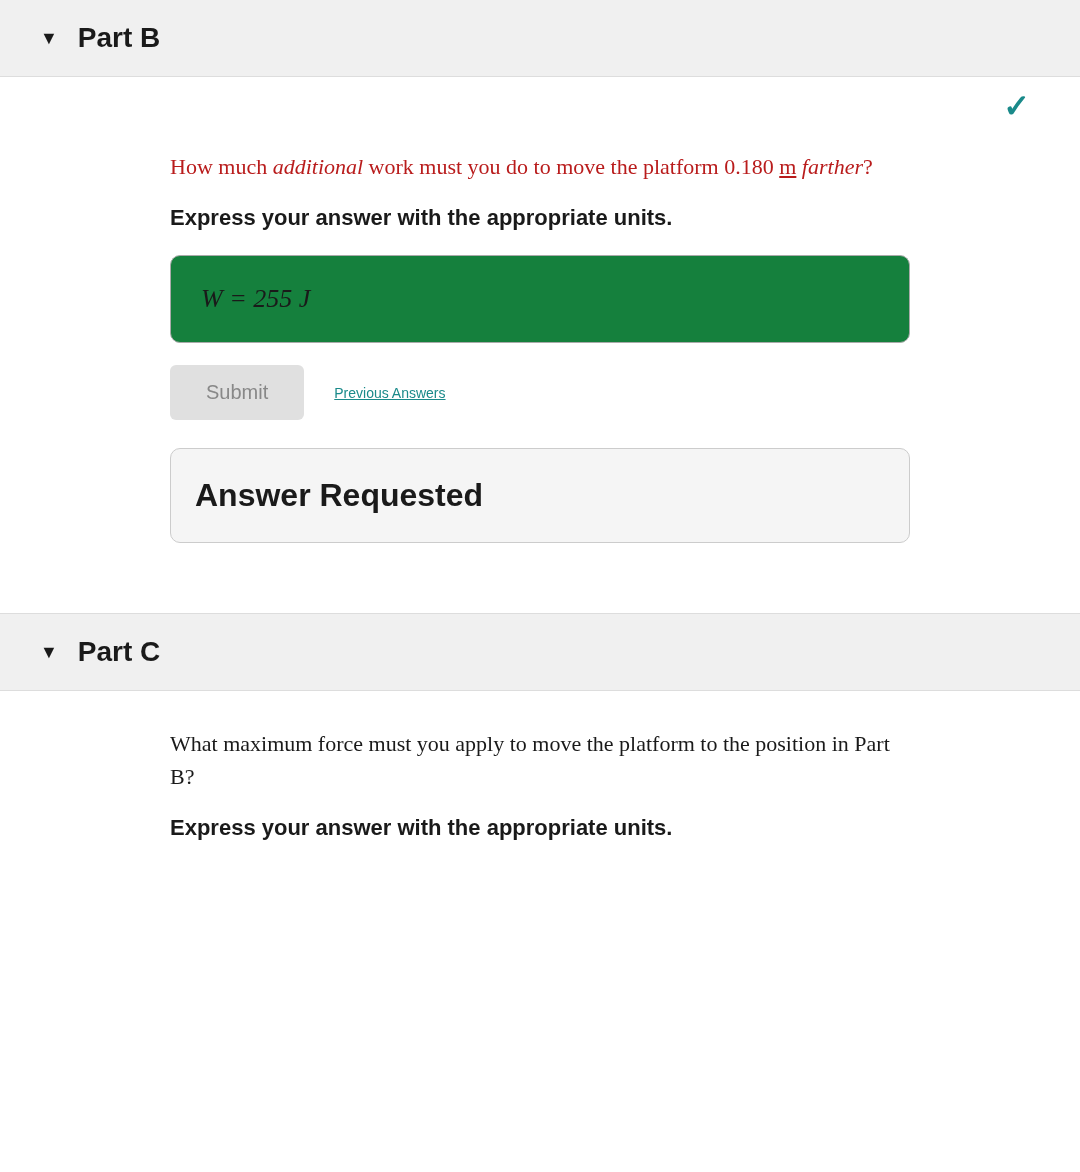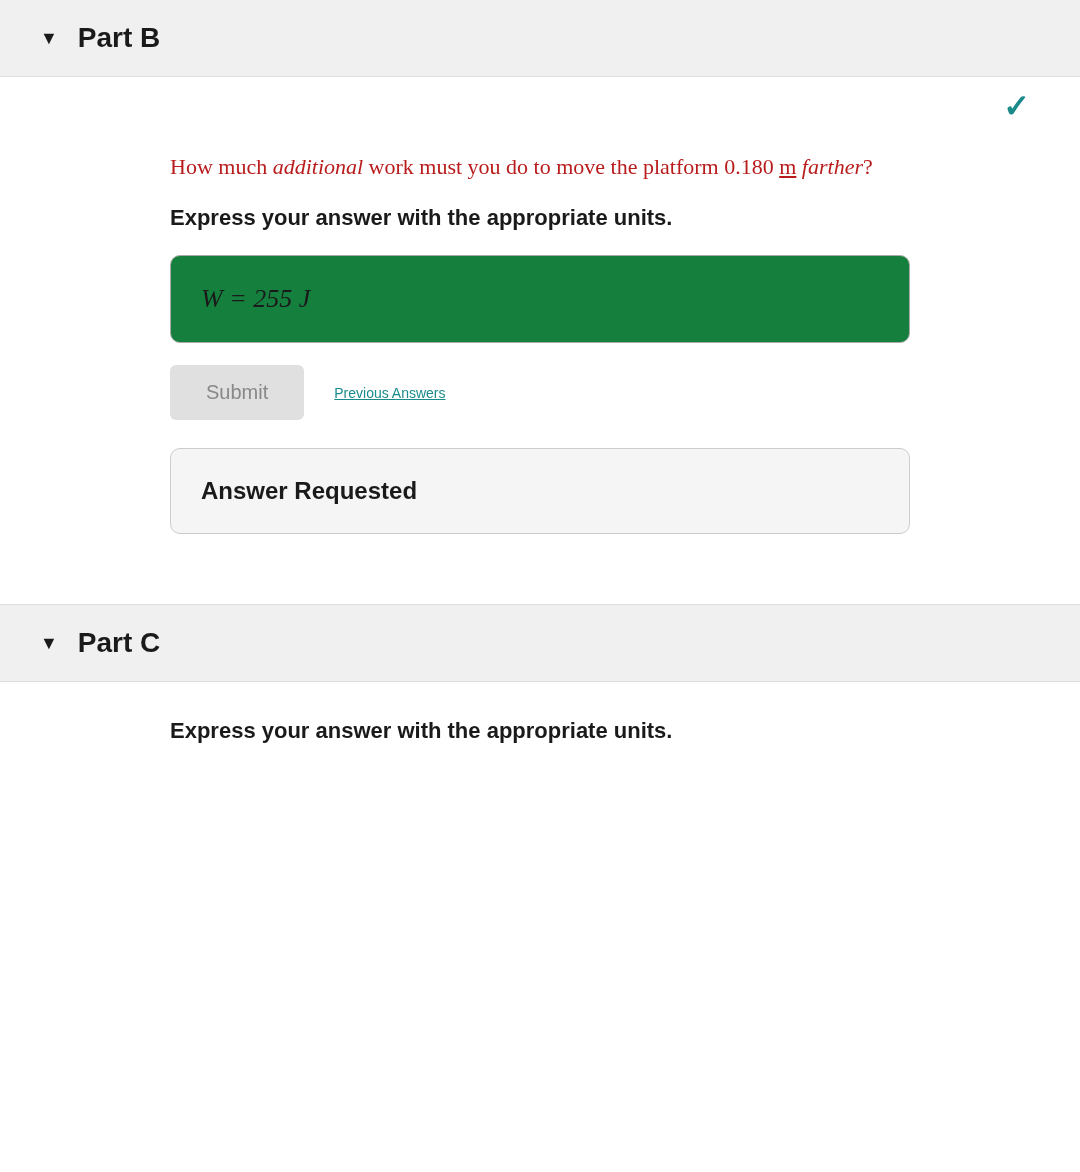--- a/index.html
+++ b/index.html
@@ -117,23 +117,23 @@
       color: #1a8a8a;
       font-size: 14px;
       text-decoration: underline;
       cursor: pointer;
       font-family: Arial, sans-serif;
     }
 
     .answer-requested-box {
       border: 1.5px solid #ccc;
       border-radius: 10px;
-      padding: 28px 30px;
+      padding: 28px 24px;
       background: #f5f5f5;
-      font-size: 24px;
+      font-size: 32px;
       font-weight: bold;
       font-family: Arial, sans-serif;
       color: #1a1a1a;
     }
 
     
     .part-c-wrapper {
       margin-top: 40px;
       background: #ffffff;
     }
@@ -206,18 +206,19 @@
   </div>
 
   <div class="part-c-wrapper">
 
     <div class="part-c-header">
       <span class="chevron-icon">▼</span>
       <span class="part-header-title">Part C</span>
     </div>
 
     <div class="part-c-content">
+      <p class="part-c-question-text">What maximum force must you apply to move the platform to the position in Part B?</p>
       <p class="part-c-express-text">Express your answer with the appropriate units.</p>
     </div>
 
   </div>
 
 </div>
 
 </body></html>

